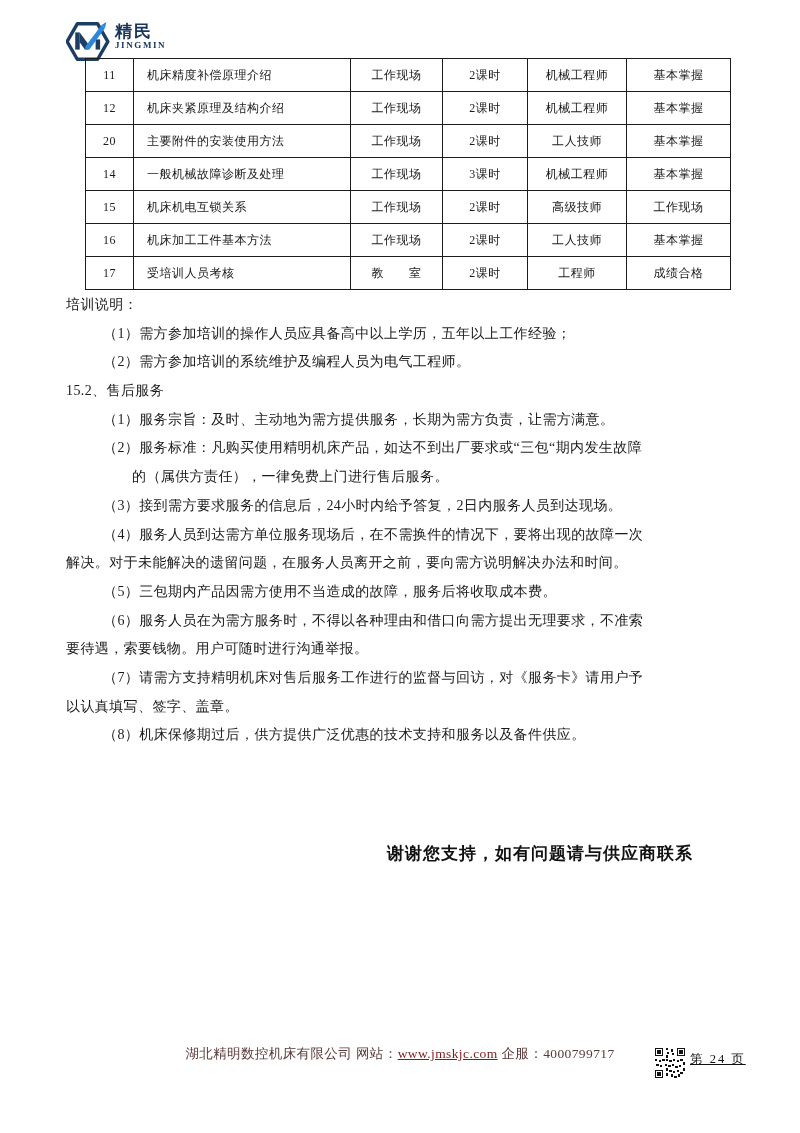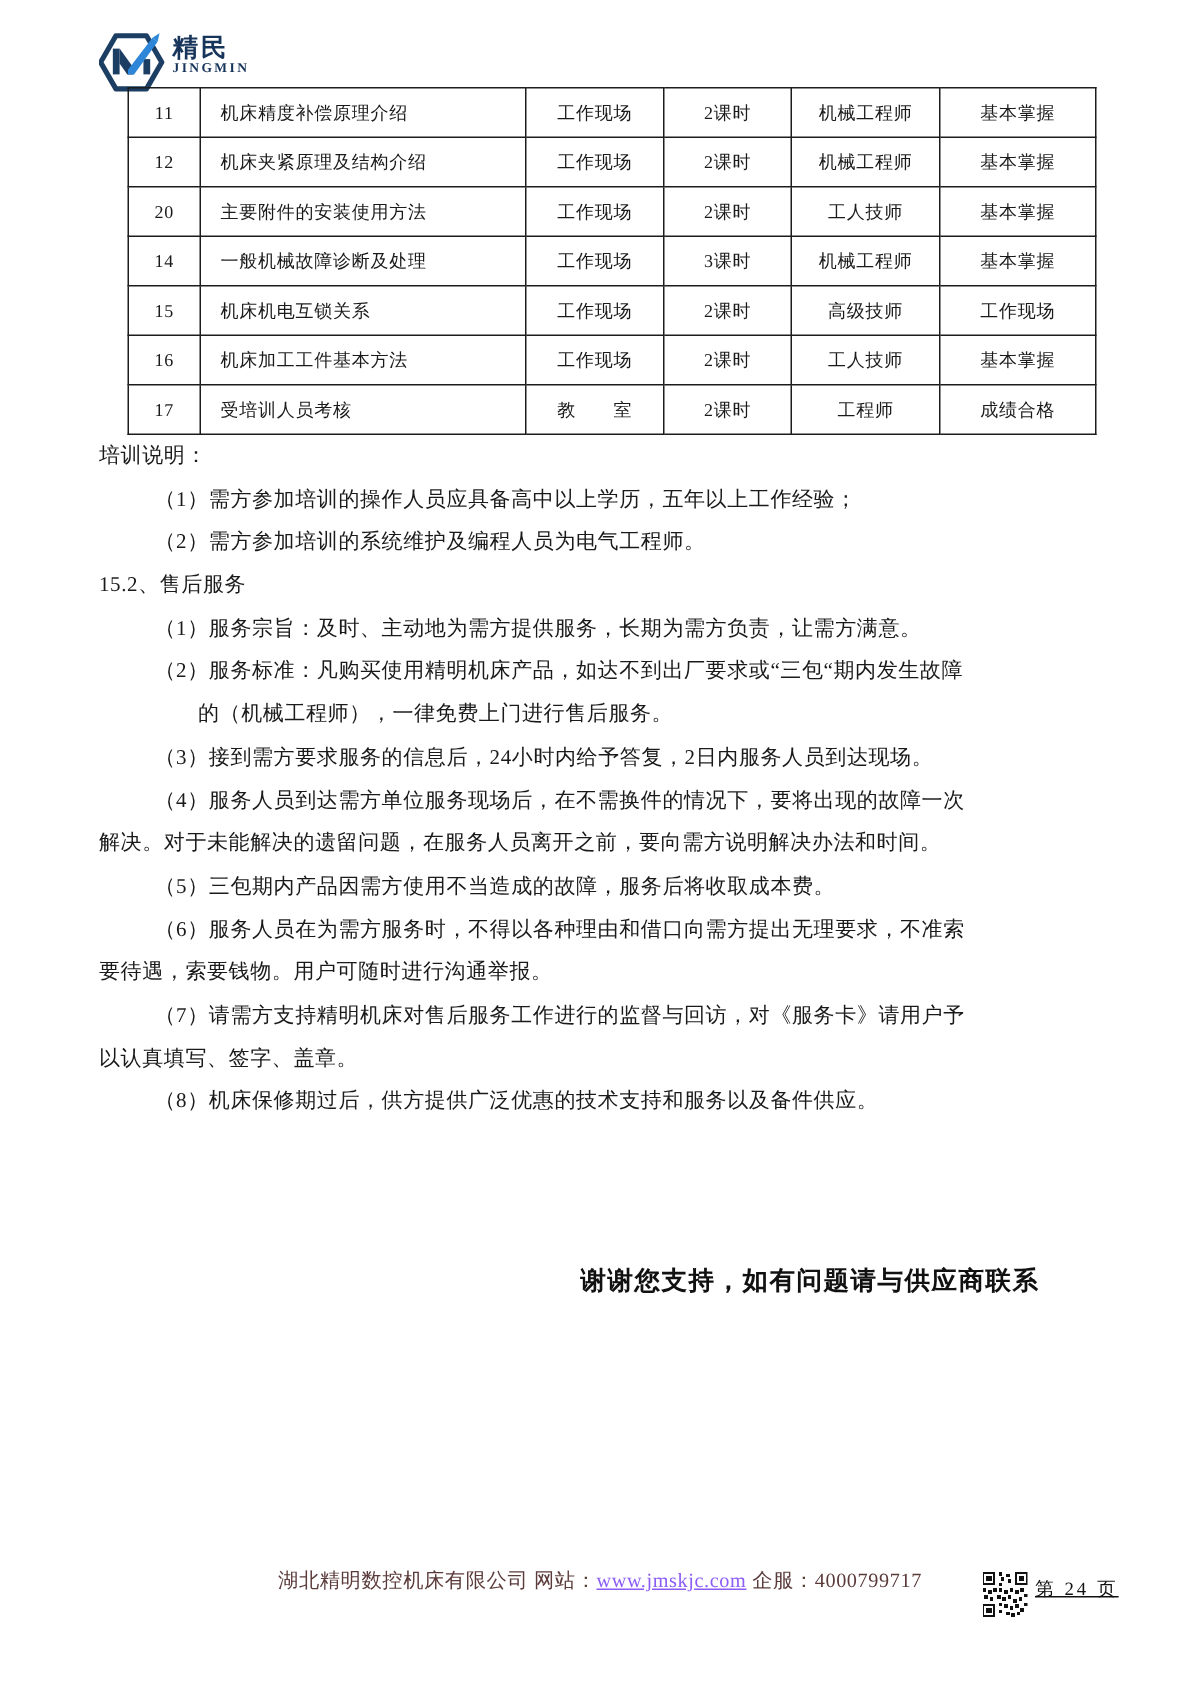--- a/index.html
+++ b/index.html
@@ -46,21 +46,21 @@
     font-size:17px; font-weight:bold; letter-spacing:1px; color:#111;
     white-space:nowrap;
   }
 
   
   .footer-text {
     position:absolute; left:0; top:1044px; width:800px;
     text-align:center; font-size:13.5px; line-height:19px;
     color:#5b3a3a; letter-spacing:0.4px;
   }
-  .footer-text a.site-link { color:#8b5cf6; text-decoration:underline; }
+  .footer-text a.site-link { color:#7f1d1d; text-decoration:underline; }
   .qr { position:absolute; left:655px; top:1048px; width:30px; height:30px; }
   .page-num { position:absolute; left:690px; top:1051px; font-size:12.5px; color:#111; letter-spacing:2px; white-space:nowrap;text-decoration:underline; }
 </style>
 </head>
 <body>
 
 <div class="logo">
   <span>
     <svg width="44" height="46" viewBox="0 0 41 42">
       <polygon points="10.5,5 29.5,5 39,21.5 29.5,38 10.5,38 1,21.5" fill="none" stroke="#1d3e63" stroke-width="3.2" stroke-linejoin="round"></polygon>
@@ -148,21 +148,21 @@
   </table>
 </div>
 
 <div class="body-text" id="body-lines">
     <div class="line indent-none">培训说明：</div>
     <div class="line indent-para">（1）需方参加培训的操作人员应具备高中以上学历，五年以上工作经验；</div>
     <div class="line indent-para">（2）需方参加培训的系统维护及编程人员为电气工程师。</div>
     <div class="line indent-none">15.2、售后服务</div>
     <div class="line indent-para">（1）服务宗旨：及时、主动地为需方提供服务，长期为需方负责，让需方满意。</div>
     <div class="line indent-para">（2）服务标准：凡购买使用精明机床产品，如达不到出厂要求或“三包“期内发生故障</div>
-    <div class="line indent-deep">的（机械工程师），一律免费上门进行售后服务。</div>
+    <div class="line indent-deep">的（属供方责任），一律免费上门进行售后服务。</div>
     <div class="line indent-para">（3）接到需方要求服务的信息后，24小时内给予答复，2日内服务人员到达现场。</div>
     <div class="line indent-para">（4）服务人员到达需方单位服务现场后，在不需换件的情况下，要将出现的故障一次</div>
     <div class="line indent-none">解决。对于未能解决的遗留问题，在服务人员离开之前，要向需方说明解决办法和时间。</div>
     <div class="line indent-para">（5）三包期内产品因需方使用不当造成的故障，服务后将收取成本费。</div>
     <div class="line indent-para">（6）服务人员在为需方服务时，不得以各种理由和借口向需方提出无理要求，不准索</div>
     <div class="line indent-none">要待遇，索要钱物。用户可随时进行沟通举报。</div>
     <div class="line indent-para">（7）请需方支持精明机床对售后服务工作进行的监督与回访，对《服务卡》请用户予</div>
     <div class="line indent-none">以认真填写、签字、盖章。</div>
     <div class="line indent-para">（8）机床保修期过后，供方提供广泛优惠的技术支持和服务以及备件供应。</div>
   </div>

